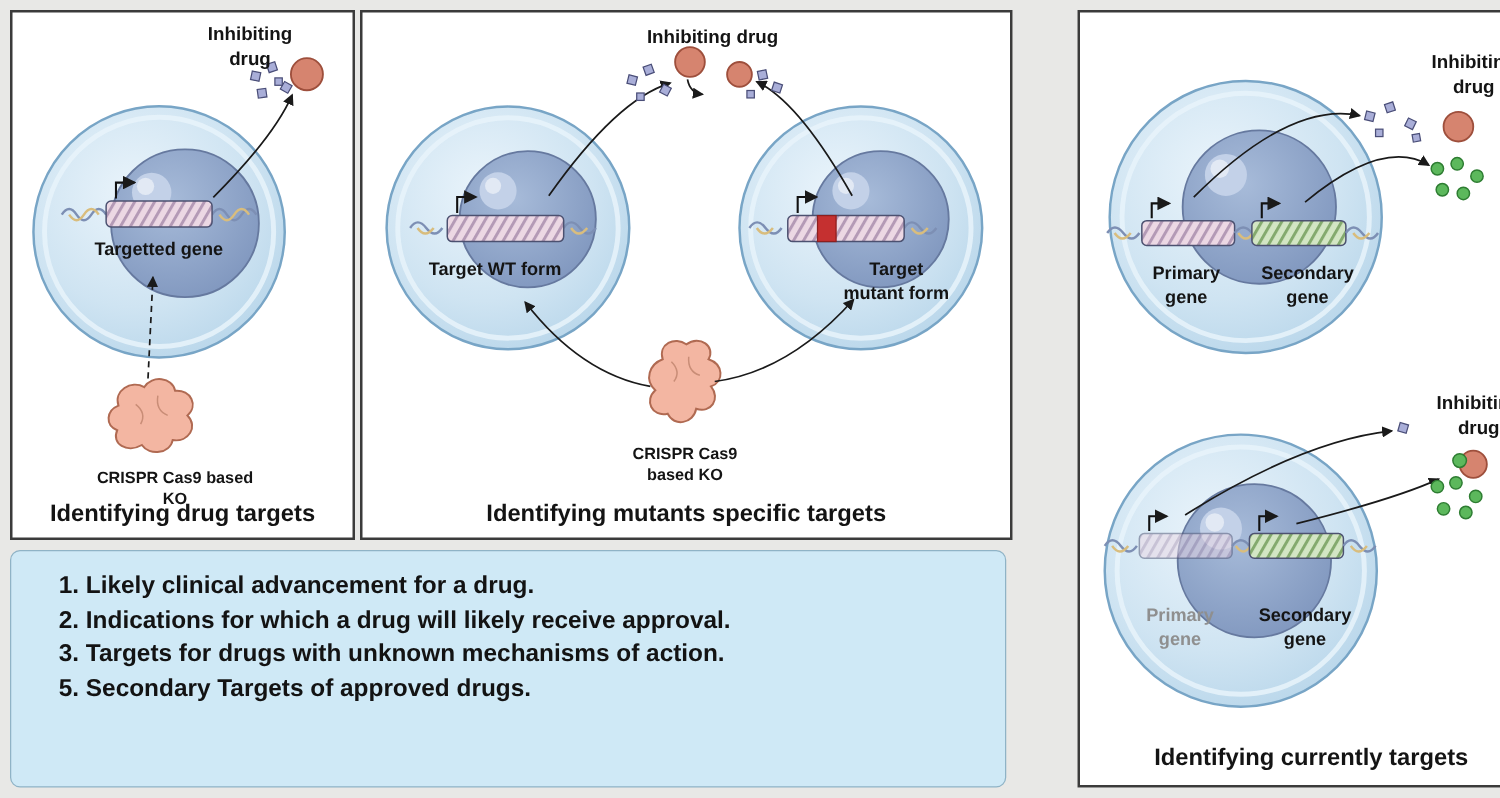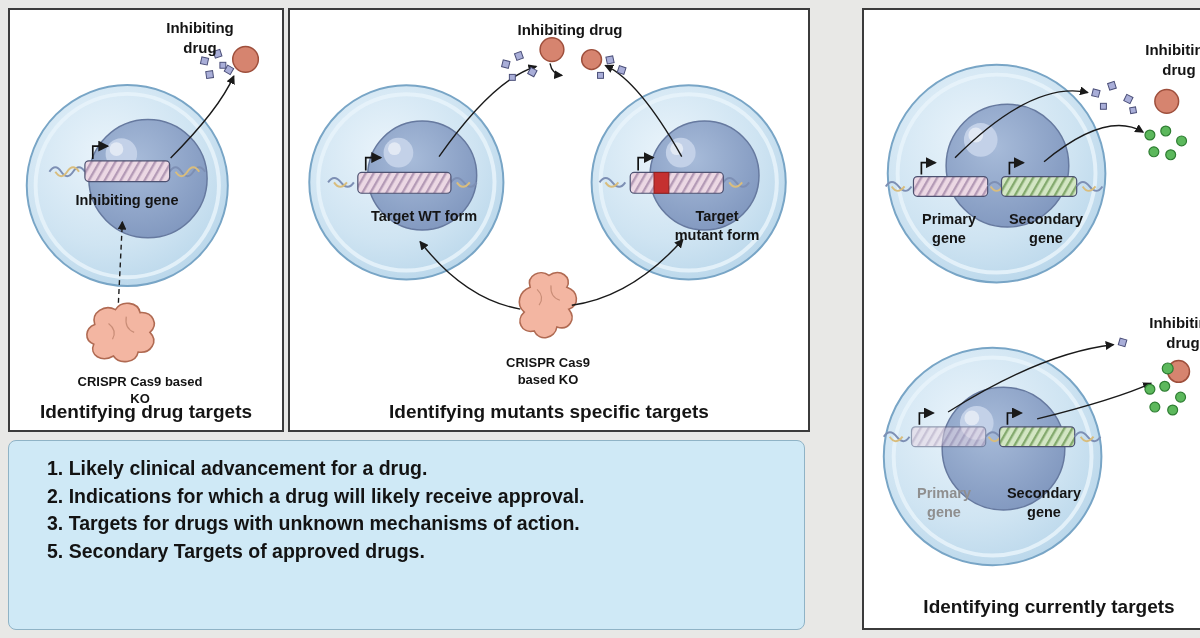--- a/index.html
+++ b/index.html
@@ -106,21 +106,21 @@
         <rect class="sq" x="219" y="56" width="7" height="7" transform="rotate(30 222 59)"></rect>
         <rect class="sq" x="199" y="61" width="7" height="7" transform="rotate(-8 202 64)"></rect>
         <rect class="sq" x="213" y="52" width="6" height="6"></rect>
       </g>
       <g>
         <path class="blob" d="M86,318 C82,306 96,297 107,303 C113,293 130,295 132,306 C145,305 151,318 142,326 C151,335 143,348 130,346 C128,357 111,359 105,350 C93,357 80,349 85,338 C75,334 76,322 86,318 Z"></path>
         <path class="blobline" d="M100,317 q9,7 4,16 M118,310 q-2,12 8,16"></path>
       </g>
     </svg>
     <div class="lbl s15" style="left:190px; top:8px;">Inhibiting drug</div>
-    <div class="lbl s14" style="left:117px; top:181px;">Inhibiting gene</div>
+    <div class="lbl s14" style="left:117px; top:181px;">Targetted gene</div>
     <div class="lbl s13" style="left:130px; top:363px;">CRISPR Cas9 based KO</div>
     <div class="panel-title" style="bottom:7px;">Identifying drug targets</div>
   </section>
 
   <section class="panel" id="panel-middle">
     <svg viewBox="0 0 522 424">
       <defs>
         <radialGradient id="cellGradM" cx="40%" cy="35%" r="75%">
           <stop offset="0%" stop-color="#eaf4fb"></stop>
             <stop offset="60%" stop-color="#cfe4f2"></stop>
@@ -184,21 +184,21 @@
         <rect class="sq" x="310" y="63" width="6" height="6"></rect>
       </g>
       <g>
         <path class="blob" d="M242,280 C238,268 252,261 261,268 C272,260 285,270 279,280 C291,284 292,298 281,302 C289,312 281,324 269,320 C267,332 251,335 246,324 C233,327 227,313 236,305 C227,297 231,284 242,280 Z"></path>
         <path class="blobline" d="M249,282 q8,8 2,16 M263,278 q-1,12 9,15"></path>
       </g>
       <path class="arr" d="M232,302 Q176,292 131,234" marker-end="url(#arrM)"></path>
       <path class="arr" d="M284,298 Q344,290 396,232" marker-end="url(#arrM)"></path>
     </svg>
     <div class="lbl s15" style="left:280px; top:10px;">Inhibiting drug</div>
-    <div class="lbl s14" style="left:134px; top:197px;">Target WT form</div>
+    <div class="lbl s14" style="left:106px; top:197px;">Target WT form</div>
     <div class="lbl s14" style="left:427px; top:197px;">Target mutant form</div>
     <div class="lbl s13" style="left:258px; top:344px;text-align:center;">CRISPR Cas9
 based KO</div>
     <div class="panel-title" style="bottom:7px;">Identifying mutants specific targets</div>
   </section>
 
   <section class="panel" id="panel-right">
     <svg viewBox="0 0 374 622">
       <defs>
         <radialGradient id="cellGradR" cx="40%" cy="35%" r="75%">

